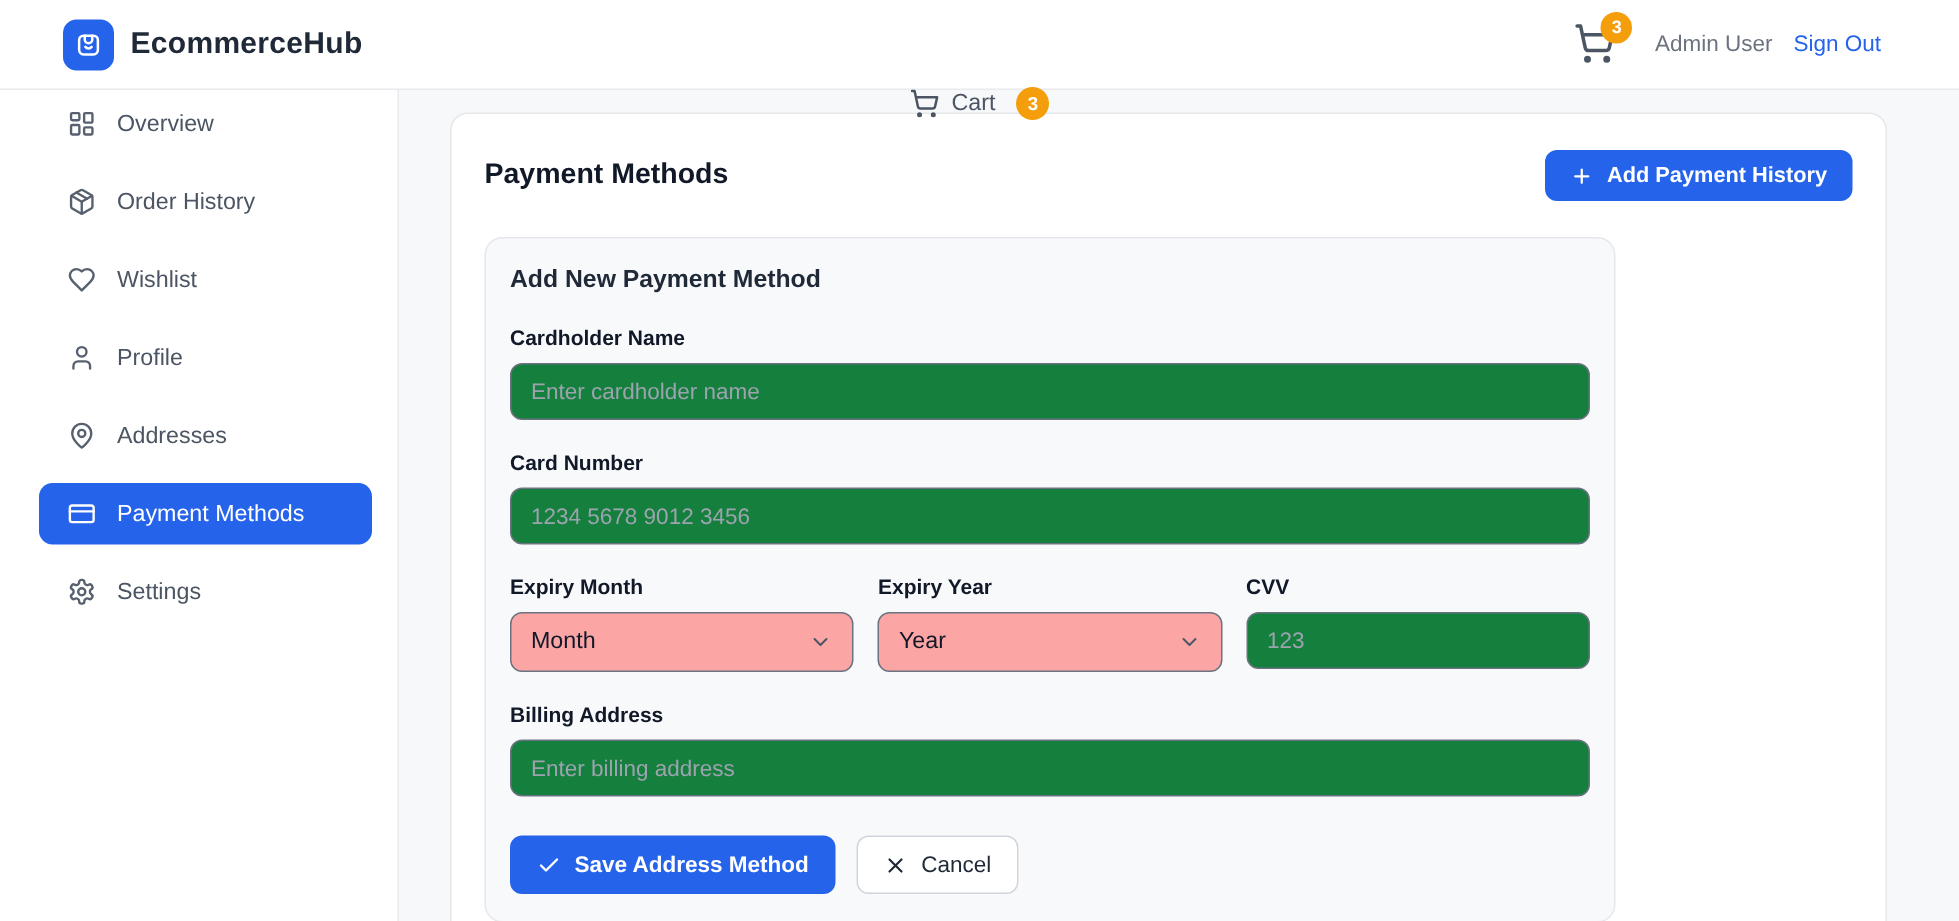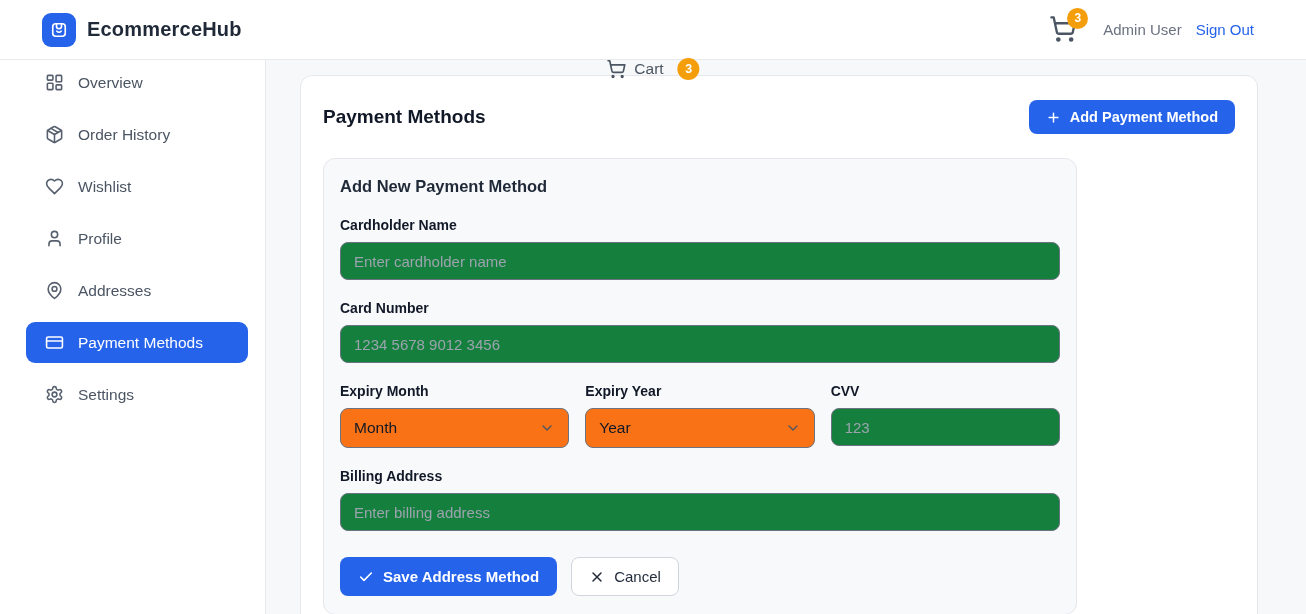--- a/index.html
+++ b/index.html
@@ -42,21 +42,21 @@
     font-family:inherit; }
   .btn-primary { background:#2563eb; color:#fff; font-size:14.5px; font-weight:600; padding:9px 17px; }
   .panel { margin-top:24px; background:#f8f9fb; border:1px solid #e5e7eb; border-radius:12px; padding:16px; width:754px; }
   .form-title { font-size:16.5px; font-weight:700; color:#1f2937; margin:2px 0 21px 0; }
   .field { margin-bottom:20px; }
   .field-label { display:block; font-size:14px; font-weight:600; color:#111827; margin-bottom:9px; }
   .text-input { width:100%; height:38px; background:#15803d; border:1px solid #6b7280; border-radius:8px;
     padding:0 13px; font-size:15px; color:#111827; font-family:inherit; outline:none; }
   .text-input::placeholder { color:#9ca3af; }
   .triple { display:grid; grid-template-columns:1fr 1fr 1fr; gap:16px; margin-bottom:20px; }
-  .select { height:40px; background:#f97316; border:1px solid #6b7280; border-radius:8px; display:flex;
+  .select { height:40px; background:#fca5a5; border:1px solid #6b7280; border-radius:8px; display:flex;
     align-items:center; justify-content:space-between; padding:0 13px; font-size:15.5px; color:#111827; cursor:pointer; }
   .select .chev { color:#4b5563; display:flex; }
   .actions { display:flex; align-items:center; gap:14px; margin-top:26px; margin-bottom:2px; }
   .btn-save { background:#2563eb; color:#fff; font-size:15px; font-weight:600; height:39px; padding:0 18px; }
   .btn-cancel { background:#fff; color:#1f2937; font-size:15px; font-weight:500; height:39px; padding:0 17px;
     border:1px solid #d1d5db; }
   svg { display:block; }
 </style>
 </head>
 <body>
@@ -186,21 +186,21 @@
   <main class="main">
     <section class="card">
       <div class="card-head">
         <h1 class="page-title">Payment Methods</h1>
         <button class="btn btn-primary">
           <span>
             <svg width="15" height="15" viewBox="0 0 24 24" fill="none" stroke="currentColor" stroke-width="2.4" stroke-linecap="round">
                 <path d="M12 5v14M5 12h14"></path>
               </svg>
           </span>
-          <span>Add Payment Method</span>
+          <span>Add Payment History</span>
         </button>
       </div>
 
       <div class="panel">
         <h2 class="form-title">Add New Payment Method</h2>
 
         <div class="field">
           <label class="field-label">Cardholder Name</label>
           <input class="text-input" type="text" placeholder="Enter cardholder name" style="">
         </div>

